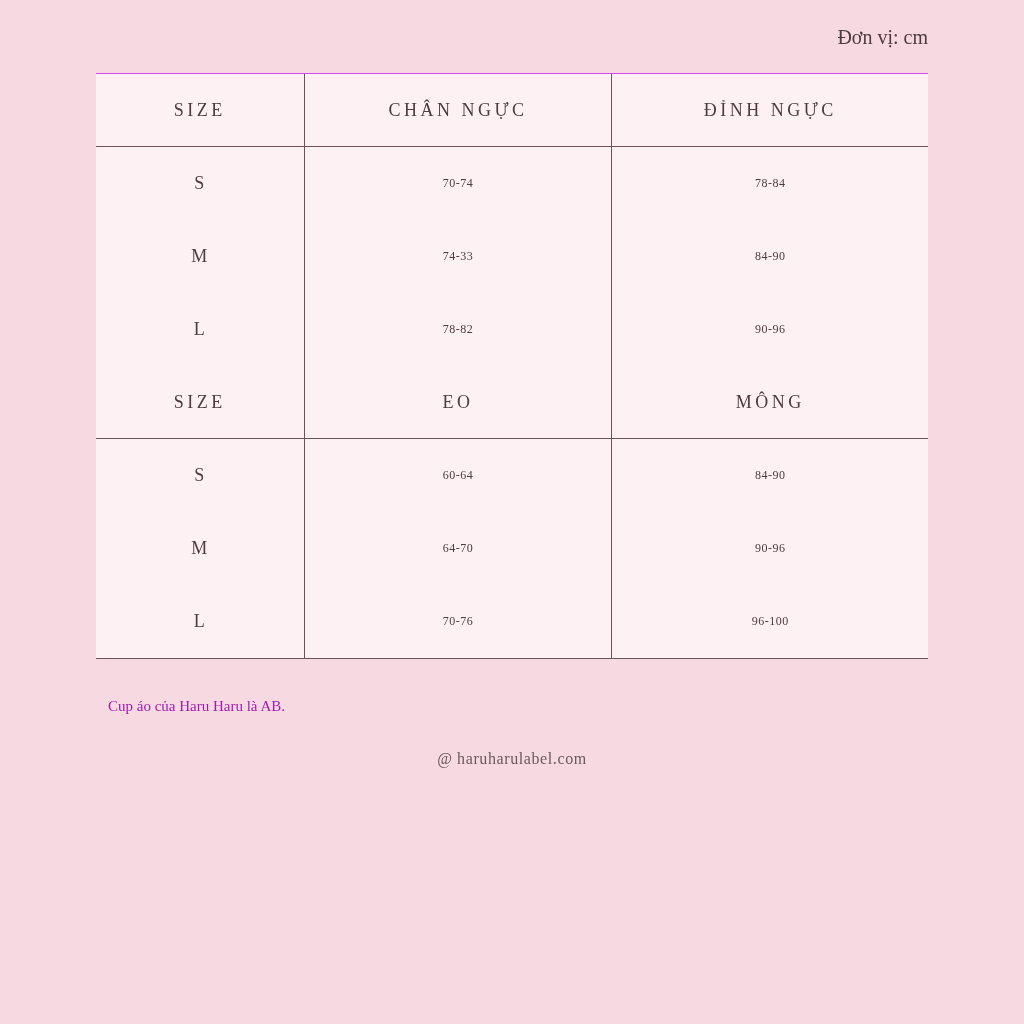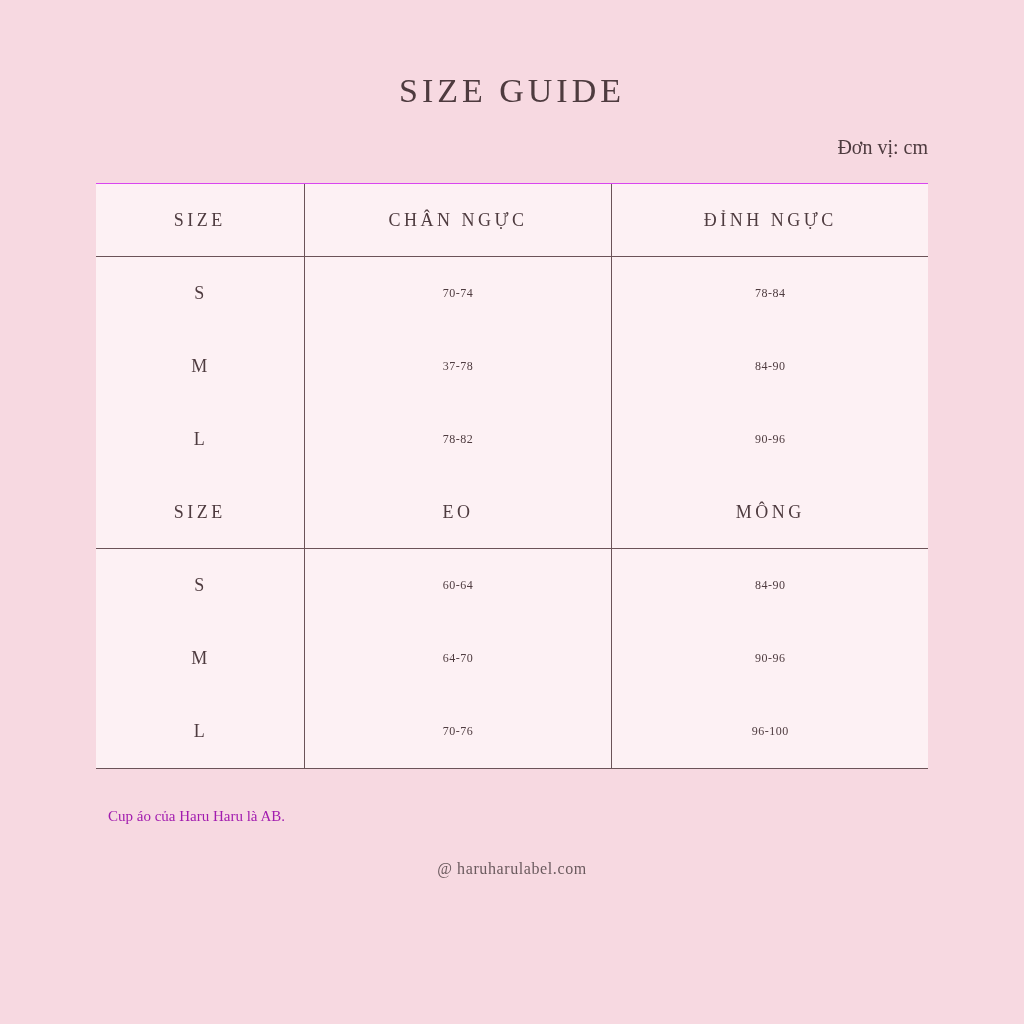--- a/index.html
+++ b/index.html
@@ -90,21 +90,20 @@
     color: #6b5a5e;
     margin-top: 30px;
     letter-spacing: 0.6px;
   }
 </style>
 </head>
 <body>
 
 <div class="page">
 
-  <div class="title">SIZE GUIDE</div>
 
   <div class="unit">Đơn vị: cm</div>
 
   <div class="table-wrap">
     <table>
       <colgroup>
         <col class="c1">
           <col class="c2">
           <col class="c3">
       </colgroup>
@@ -114,21 +113,21 @@
           <td class="sep">CHÂN NGỰC</td>
           <td class="sep">ĐỈNH NGỰC</td>
         </tr>
         <tr class="row">
           <td class="size-cell">S</td>
           <td class="sep">70-74</td>
           <td class="sep">78-84</td>
         </tr>
         <tr class="row">
           <td class="size-cell">M</td>
-          <td class="sep">37-78</td>
+          <td class="sep">74-33</td>
           <td class="sep">84-90</td>
         </tr>
         <tr class="row">
           <td class="size-cell">L</td>
           <td class="sep">78-82</td>
           <td class="sep">90-96</td>
         </tr>
 
         <tr class="hdr">
           <td>SIZE</td>

